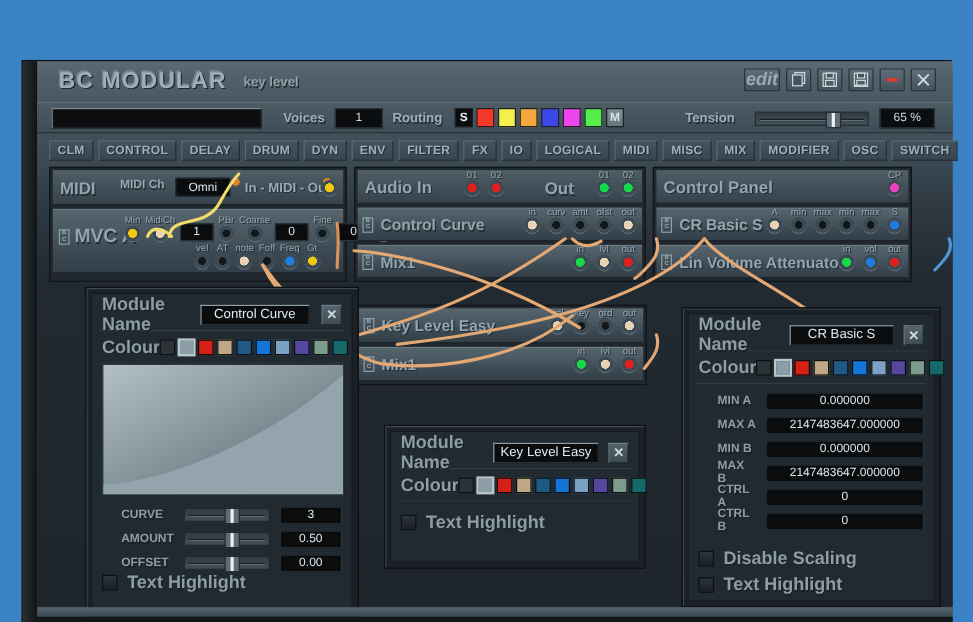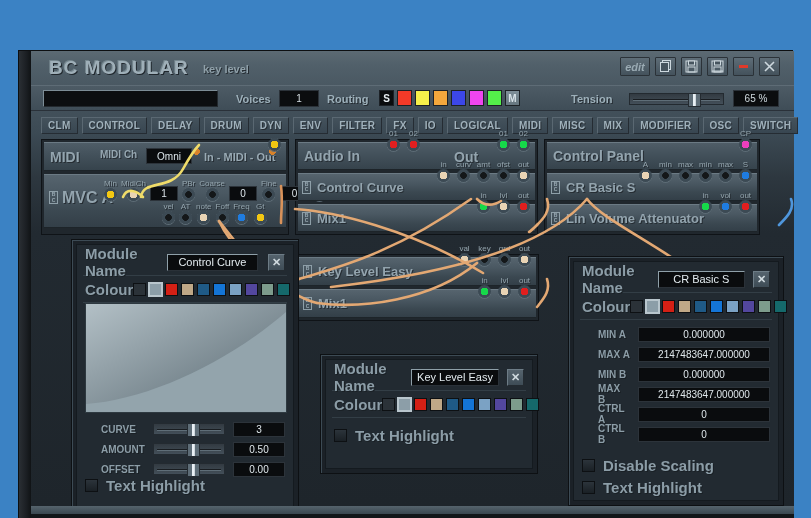--- a/index.html
+++ b/index.html
@@ -43,21 +43,21 @@
     text-shadow:1px 1px 0 #262d33;
   }
   .hdr-btns { position:absolute; right:14px; top:6px; display:flex; gap:5px; align-items:center; }
   .ib {
     width:21px; height:19px; border:1px solid #2b3238;
     background:linear-gradient(180deg,#5e6d77,#44525c);
     display:flex; align-items:center; justify-content:center;
     color:#c6d2d8; font-size:9px; cursor:pointer;
     border-radius:1px;
   }
-  .ib.wide { width:30px; font-size:11px; font-weight:bold; color:#9aaab3; font-style:italic; }
+  .ib.wide { width:30px; font-size:15px; font-weight:bold; color:#9aaab3; font-style:italic; }
   .ib svg { display:block; }
 
   
   .toolrow { position:absolute; left:0; top:34px; width:100%; height:26px;
     background:linear-gradient(180deg,#4d5b65,#3f4d57); border-top:1px solid #5e6c76; border-bottom:1px solid #2a3139; }
   .namefield {
     position:absolute; left:12px; top:4px; width:175px; height:17px;
     background:#0c0e10; border:1px solid #7d8d96; border-right-color:#23292e; border-bottom-color:#23292e;
   }
   .lbl { font-size:11px; font-weight:bold; color:#9db0ba; text-shadow:1px 1px 0 #262d33; }
@@ -109,21 +109,21 @@
     background:linear-gradient(180deg,#56646e 0%,#4a5862 35%,#3b4851 70%,#333f48 100%);
     border-top:1px solid #6b7a84; border-bottom:1px solid #1d2429;
     display:flex; align-items:center;
   }
   .mrow.hdrrow { background:linear-gradient(180deg,#4f5d67 0%,#44525c 40%,#36434c 100%); }
   .mtitle { margin-left:6px; font-size:14px; font-weight:bold; color:#93a4ae;
     text-shadow:1px 1px 0 #262d33; white-space:nowrap; }
   .mtitle.sm { font-size:13px; }
   .bcicon { margin-left:4px; width:9px; height:13px; border:1px solid #8e9fa8;
     font-size:5px; line-height:5.5px; color:#9aabb4; text-align:center; font-weight:bold; }
-  .pins { position:absolute; right:4px; top:0; height:29px; display:flex; gap:5px; align-items:flex-end; padding-bottom:21px; }
+  .pins { position:absolute; right:4px; top:0; height:29px; display:flex; gap:5px; align-items:flex-end; padding-bottom:9px; }
   .pin { width:15px; text-align:center; }
   .pin .pl { font-size:8px; color:#93a4ad; line-height:9px; white-space:nowrap; text-shadow:1px 1px 0 #262d33;}
   .jack { width:13px; height:13px; border-radius:50%; margin:0 auto;
     background:radial-gradient(circle at 50% 50%, #141719 0 34%, #3c4a54 36% 70%, #6c7b85 72% 100%);
     box-shadow:0 1px 0 #5e6d77;}
   .jack.red  { background:radial-gradient(circle at 50% 50%, #e01f1f 0 40%, #3c4a54 42% 70%, #6c7b85 72% 100%); }
   .jack.green{ background:radial-gradient(circle at 50% 50%, #16d94a 0 40%, #3c4a54 42% 70%, #6c7b85 72% 100%); }
   .jack.blue { background:radial-gradient(circle at 50% 50%, #1f7ce0 0 40%, #3c4a54 42% 70%, #6c7b85 72% 100%); }
   .jack.pink { background:radial-gradient(circle at 50% 50%, #ec3fbd 0 40%, #3c4a54 42% 70%, #6c7b85 72% 100%); }
   .jack.yellow{background:radial-gradient(circle at 50% 50%, #f2c712 0 40%, #3c4a54 42% 70%, #6c7b85 72% 100%); }

